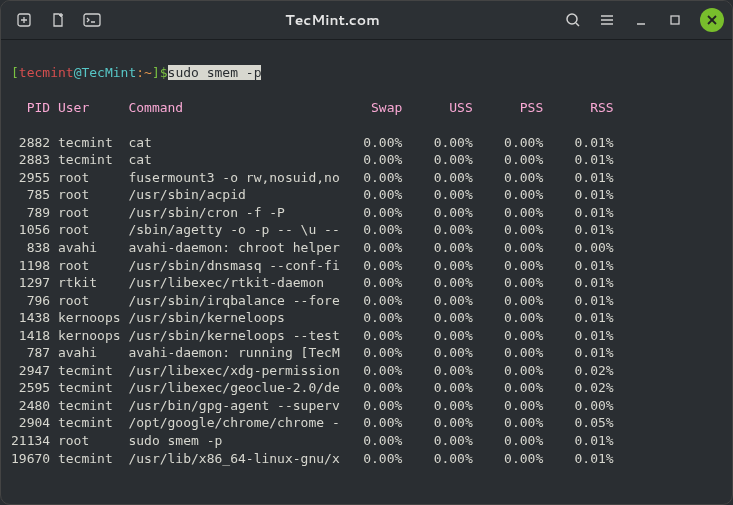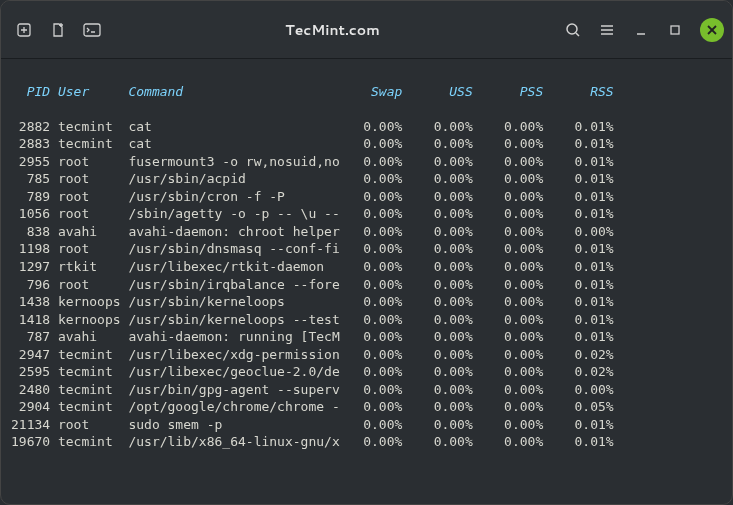--- a/index.html
+++ b/index.html
@@ -7,21 +7,21 @@
       width: 733px;
       height: 505px;
       background: #2a2e32;
       font-family: "DejaVu Sans Mono", "Liberation Mono", monospace;
       font-size: 13px;
       overflow: hidden;
       border-radius: 10px;
       border: 1px solid #444;
     }
     .titlebar {
-      height: 58px;
+      height: 39px;
       background: #2c3034;
       display: flex;
       align-items: center;
       padding: 0 8px;
       gap: 6px;
       border-bottom: 1px solid #1a1d20;
     }
     .tb-left, .tb-right { display: flex; gap: 4px; align-items: center; }
     .tb-center { flex: 1; text-align: center; color: #e6e6e6; font-family: "Cantarell", sans-serif; font-size: 14px; font-weight: 600; }
     .tb-btn {
@@ -43,21 +43,21 @@
       color: #d7d7cf;
       line-height: 1.35;
       white-space: pre;
       font-size: 13px;
     }
     .red { color: #d54e4e; }
     .cyan { color: #57c7c7; }
     .green { color: #7ac142; }
     .orange { color: #e0944c; }
     .hl { background: #d7d7cf; color: #2a2e32; }
-    .header-row { color: #7dd3fc; font-style: italic; }
+    .header-row { color: #f9a8d4; }
     svg { display: block; }
   </style>
 </head>
 <body>
 
 <div class="titlebar">
   <div class="tb-left">
     <div class="tb-btn">
       <svg width="16" height="16" viewBox="0 0 16 16" fill="none" stroke="currentColor" stroke-width="1.3">
           <rect x="2" y="2" width="12" height="12" rx="2"></rect>
@@ -108,16 +108,17 @@
     <div class="close-btn">
       <svg width="10" height="10" viewBox="0 0 10 10" stroke="currentColor" stroke-width="1.8">
           <line x1="1" y1="1" x2="9" y2="9"></line>
           <line x1="9" y1="1" x2="1" y2="9"></line>
         </svg>
     </div>
   </div>
 </div>
 
 <div class="terminal">
+<div><span class="green">[</span><span class="red">tecmint</span><span class="cyan">@</span><span class="cyan">TecMint</span><span class="orange">:~</span><span class="green">]</span><span class="green">$</span><span class="hl">sudo smem -p</span></div>
 <div class="header-row" id="header-line">  PID User     Command                        Swap      USS      PSS      RSS</div>
 <div id="rows"><div> 2882 tecmint  cat                           0.00%    0.00%    0.00%    0.01%</div><div> 2883 tecmint  cat                           0.00%    0.00%    0.00%    0.01%</div><div> 2955 root     fusermount3 -o rw,nosuid,no   0.00%    0.00%    0.00%    0.01%</div><div>  785 root     /usr/sbin/acpid               0.00%    0.00%    0.00%    0.01%</div><div>  789 root     /usr/sbin/cron -f -P          0.00%    0.00%    0.00%    0.01%</div><div> 1056 root     /sbin/agetty -o -p -- \u --   0.00%    0.00%    0.00%    0.01%</div><div>  838 avahi    avahi-daemon: chroot helper   0.00%    0.00%    0.00%    0.00%</div><div> 1198 root     /usr/sbin/dnsmasq --conf-fi   0.00%    0.00%    0.00%    0.01%</div><div> 1297 rtkit    /usr/libexec/rtkit-daemon     0.00%    0.00%    0.00%    0.01%</div><div>  796 root     /usr/sbin/irqbalance --fore   0.00%    0.00%    0.00%    0.01%</div><div> 1438 kernoops /usr/sbin/kerneloops          0.00%    0.00%    0.00%    0.01%</div><div> 1418 kernoops /usr/sbin/kerneloops --test   0.00%    0.00%    0.00%    0.01%</div><div>  787 avahi    avahi-daemon: running [TecM   0.00%    0.00%    0.00%    0.01%</div><div> 2947 tecmint  /usr/libexec/xdg-permission   0.00%    0.00%    0.00%    0.02%</div><div> 2595 tecmint  /usr/libexec/geoclue-2.0/de   0.00%    0.00%    0.00%    0.02%</div><div> 2480 tecmint  /usr/bin/gpg-agent --superv   0.00%    0.00%    0.00%    0.00%</div><div> 2904 tecmint  /opt/google/chrome/chrome -   0.00%    0.00%    0.00%    0.05%</div><div>21134 root     sudo smem -p                  0.00%    0.00%    0.00%    0.01%</div><div>19670 tecmint  /usr/lib/x86_64-linux-gnu/x   0.00%    0.00%    0.00%    0.01%</div></div>
 
 </div>
 
 </body></html>

